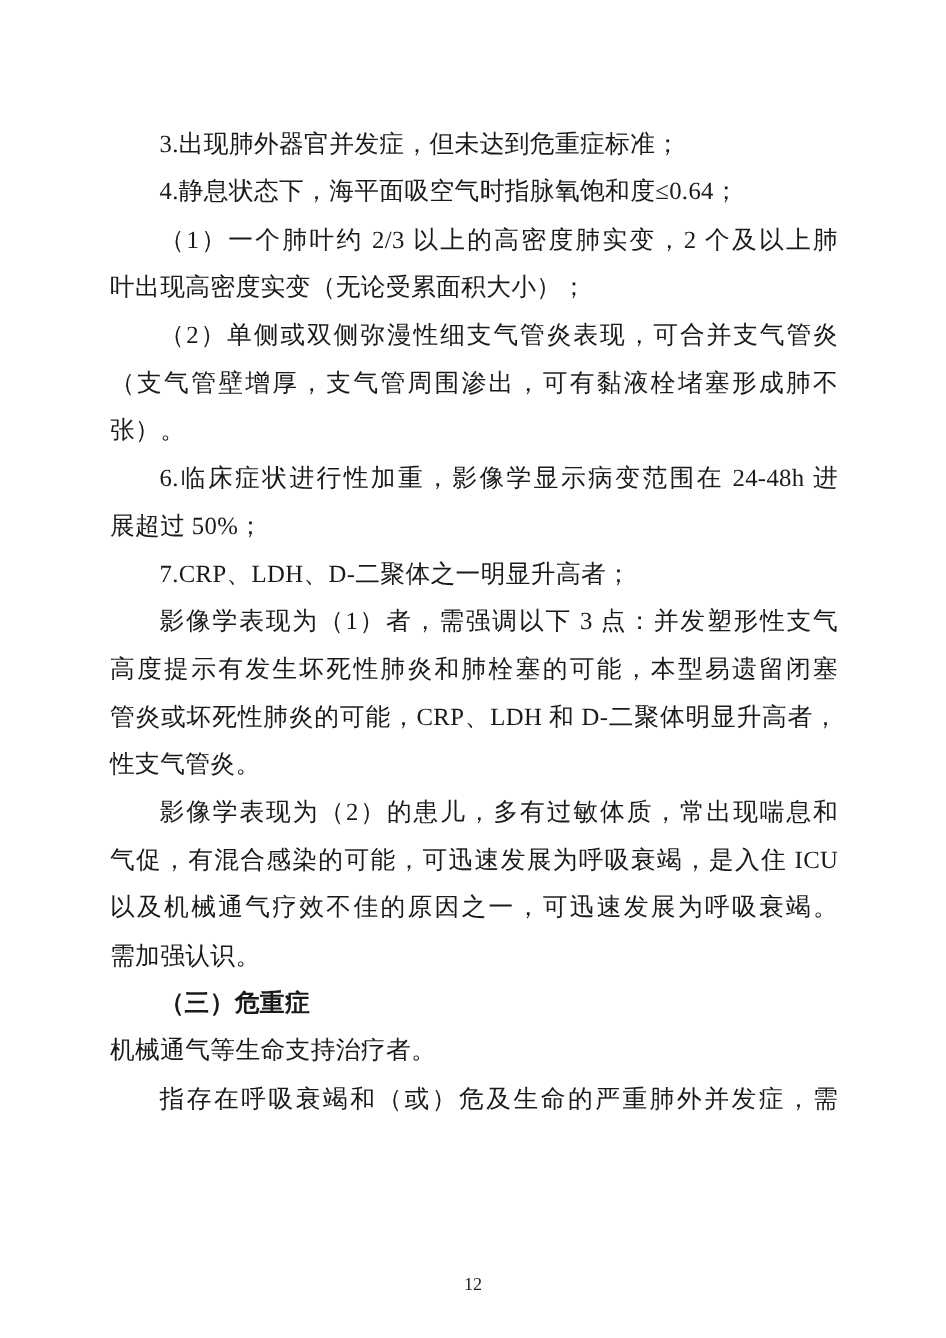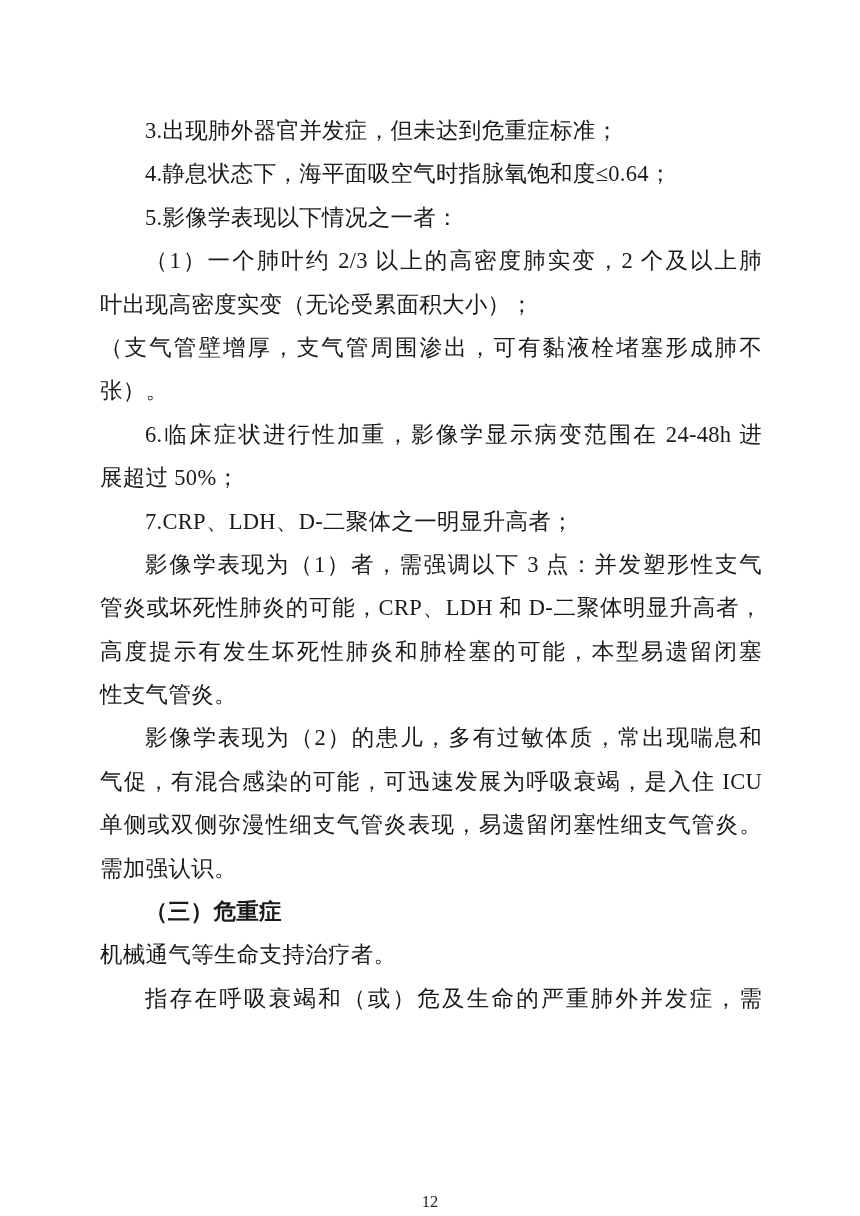--- a/index.html
+++ b/index.html
@@ -49,44 +49,43 @@
   .page-number {
     position: absolute;
     left: 0;
     width: 860px;
     top: 1155px;
     height: 26px;
     line-height: 26px;
     text-align: center;
     font-size: 16.5px;
     color: #222222;
-    margin-top: 34px;
   }
 </style>
 </head>
 <body>
 
 <div class="page">
   <div class="content" id="content">
       <div class="line indent">3.出现肺外器官并发症，但未达到危重症标准；</div>
       <div class="line indent">4.静息状态下，海平面吸空气时指脉氧饱和度≤0.64；</div>
-      <div class="line indent">5.影像学表现以下情况之一者：</div>
       <div class="line indent justify">（1）一个肺叶约 2/3 以上的高密度肺实变，2 个及以上肺</div>
       <div class="line">叶出现高密度实变（无论受累面积大小）；</div>
+      <div class="line indent justify">（2）单侧或双侧弥漫性细支气管炎表现，可合并支气管炎</div>
       <div class="line justify">（支气管壁增厚，支气管周围渗出，可有黏液栓堵塞形成肺不</div>
       <div class="line">张）。</div>
       <div class="line indent justify">6.临床症状进行性加重，影像学显示病变范围在 24-48h 进</div>
       <div class="line">展超过 50%；</div>
       <div class="line indent">7.CRP、LDH、D-二聚体之一明显升高者；</div>
       <div class="line indent justify">影像学表现为（1）者，需强调以下 3 点：并发塑形性支气</div>
+      <div class="line justify">高度提示有发生坏死性肺炎和肺栓塞的可能，本型易遗留闭塞</div>
       <div class="line justify">管炎或坏死性肺炎的可能，CRP、LDH 和 D-二聚体明显升高者，</div>
-      <div class="line justify">高度提示有发生坏死性肺炎和肺栓塞的可能，本型易遗留闭塞</div>
       <div class="line">性支气管炎。</div>
       <div class="line indent justify">影像学表现为（2）的患儿，多有过敏体质，常出现喘息和</div>
       <div class="line justify">气促，有混合感染的可能，可迅速发展为呼吸衰竭，是入住 ICU</div>
-      <div class="line justify">单侧或双侧弥漫性细支气管炎表现，易遗留闭塞性细支气管炎。</div>
+      <div class="line justify">以及机械通气疗效不佳的原因之一，可迅速发展为呼吸衰竭。</div>
       <div class="line">需加强认识。</div>
       <div class="line indent bold">（三）危重症</div>
       <div class="line">机械通气等生命支持治疗者。</div>
       <div class="line indent justify">指存在呼吸衰竭和（或）危及生命的严重肺外并发症，需</div>
     </div>
   <div class="page-number">12</div>
 </div>
 
 </body></html>

